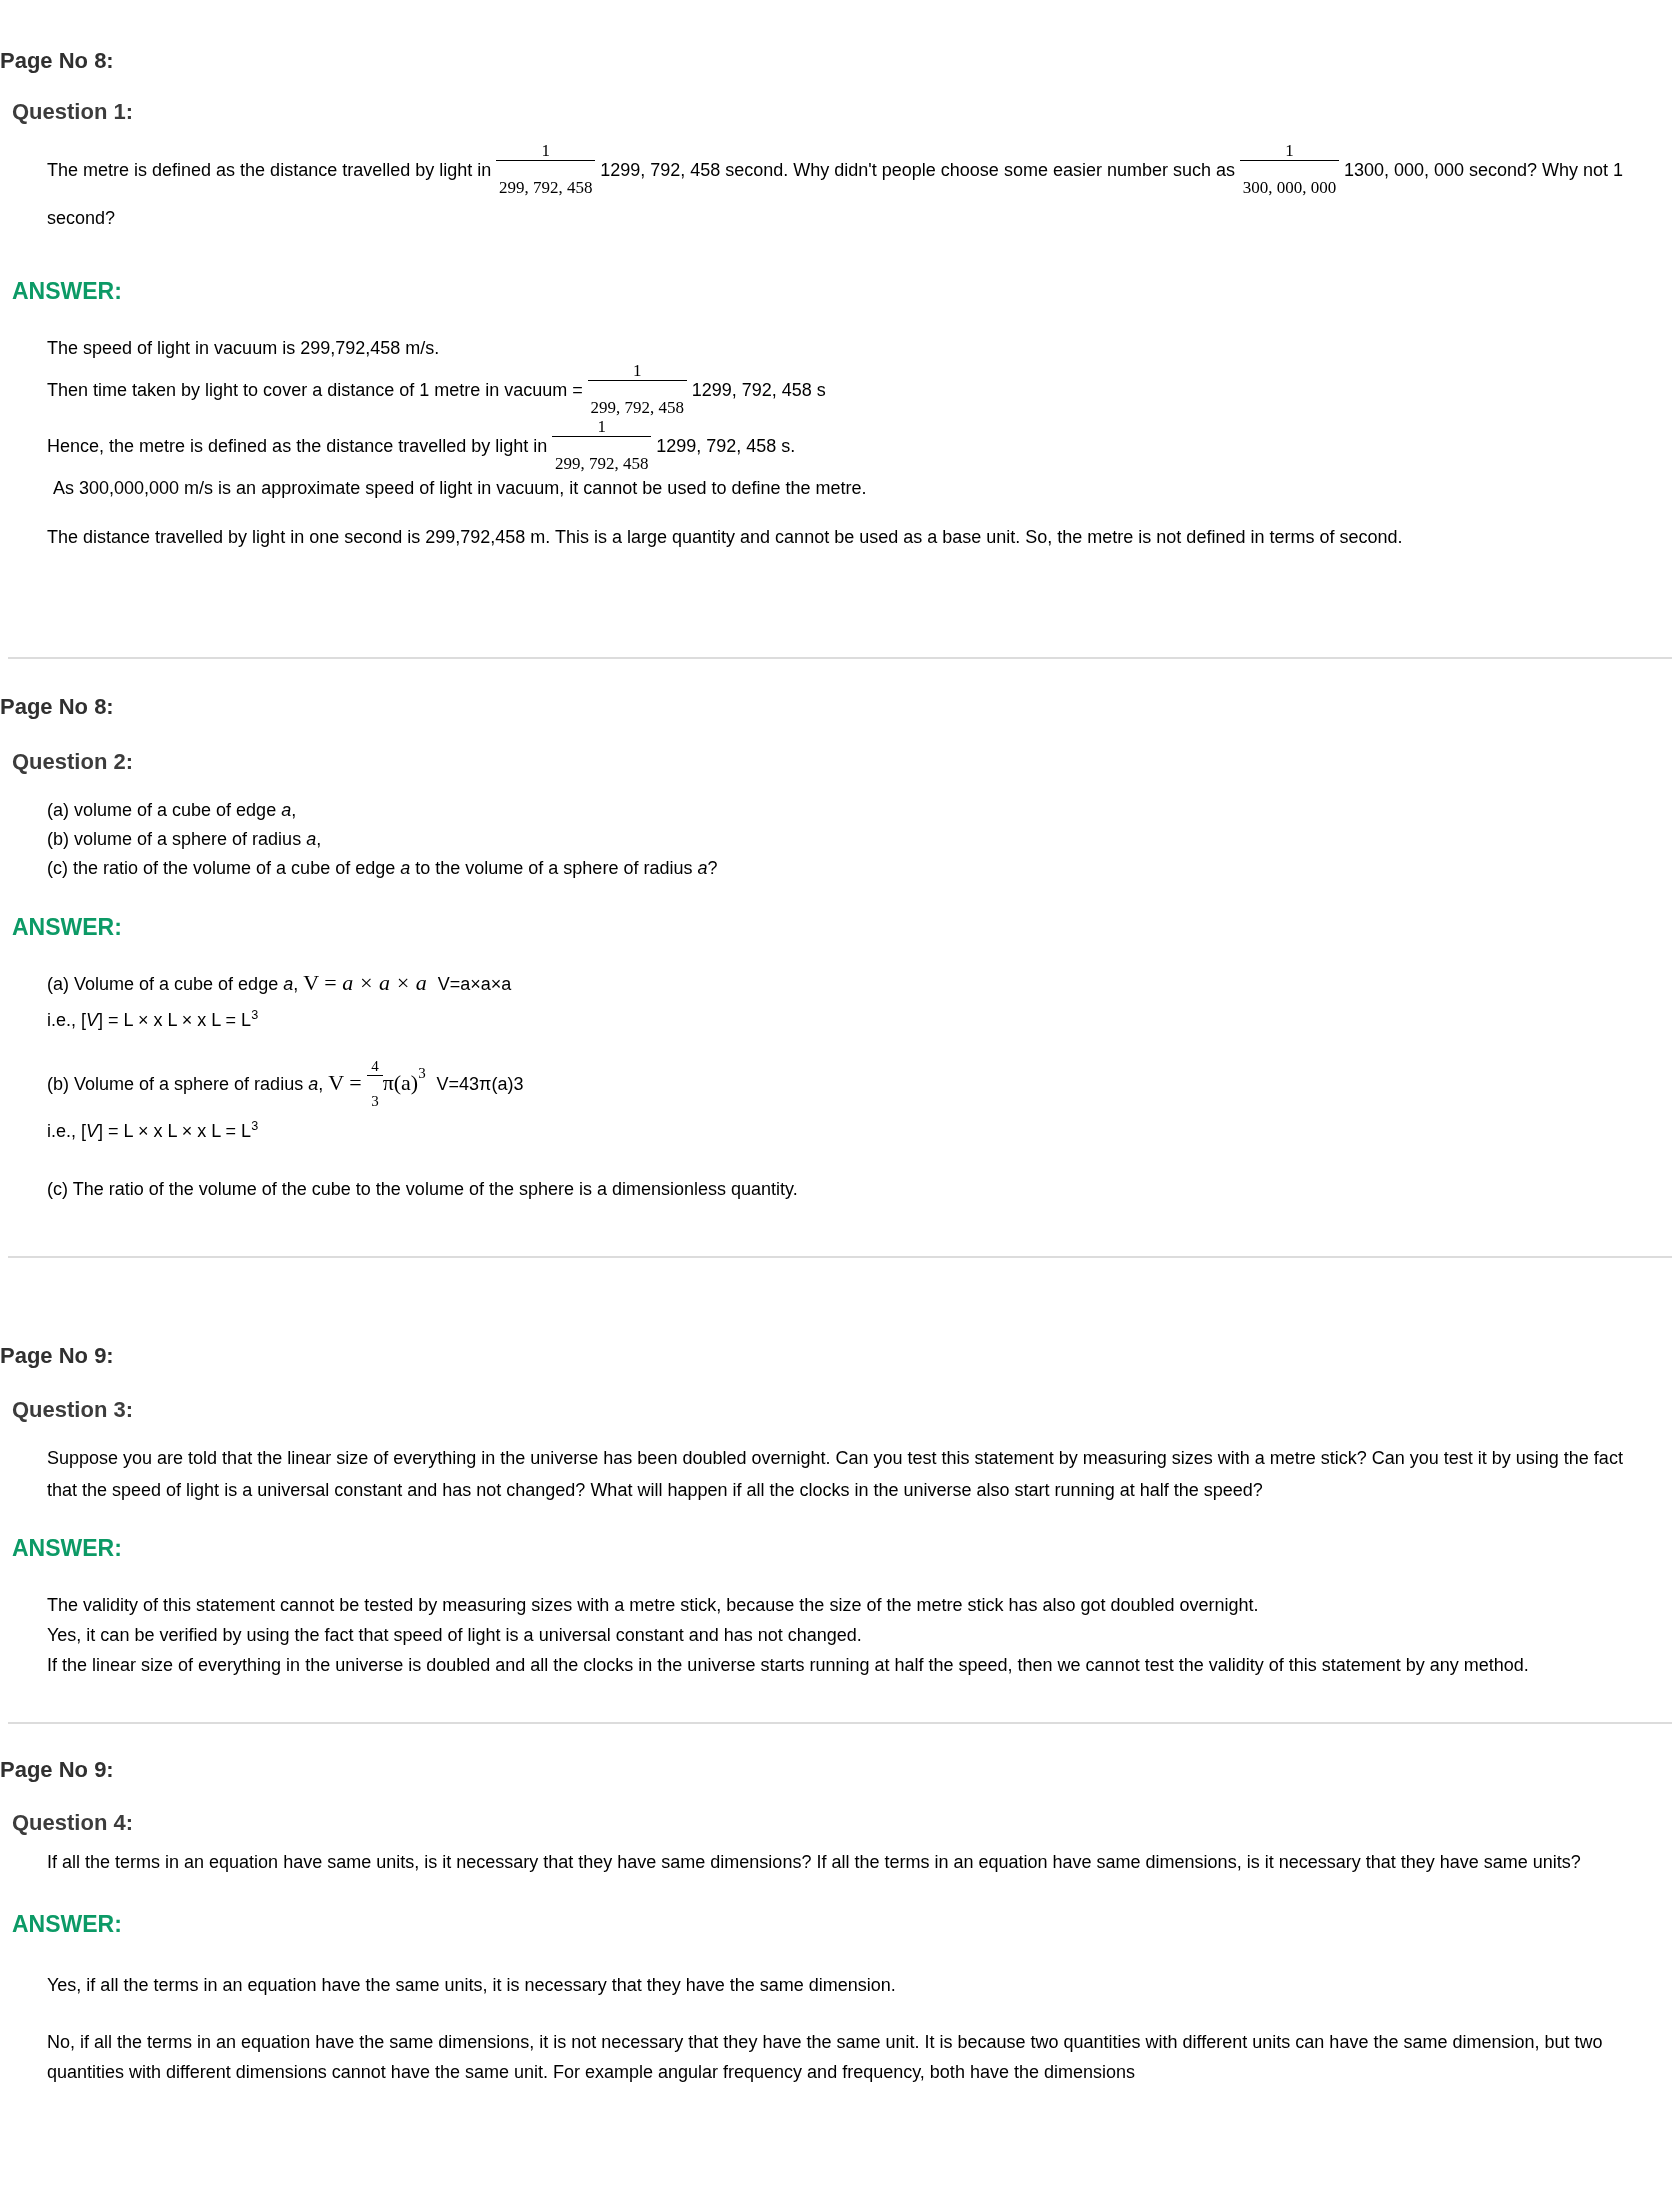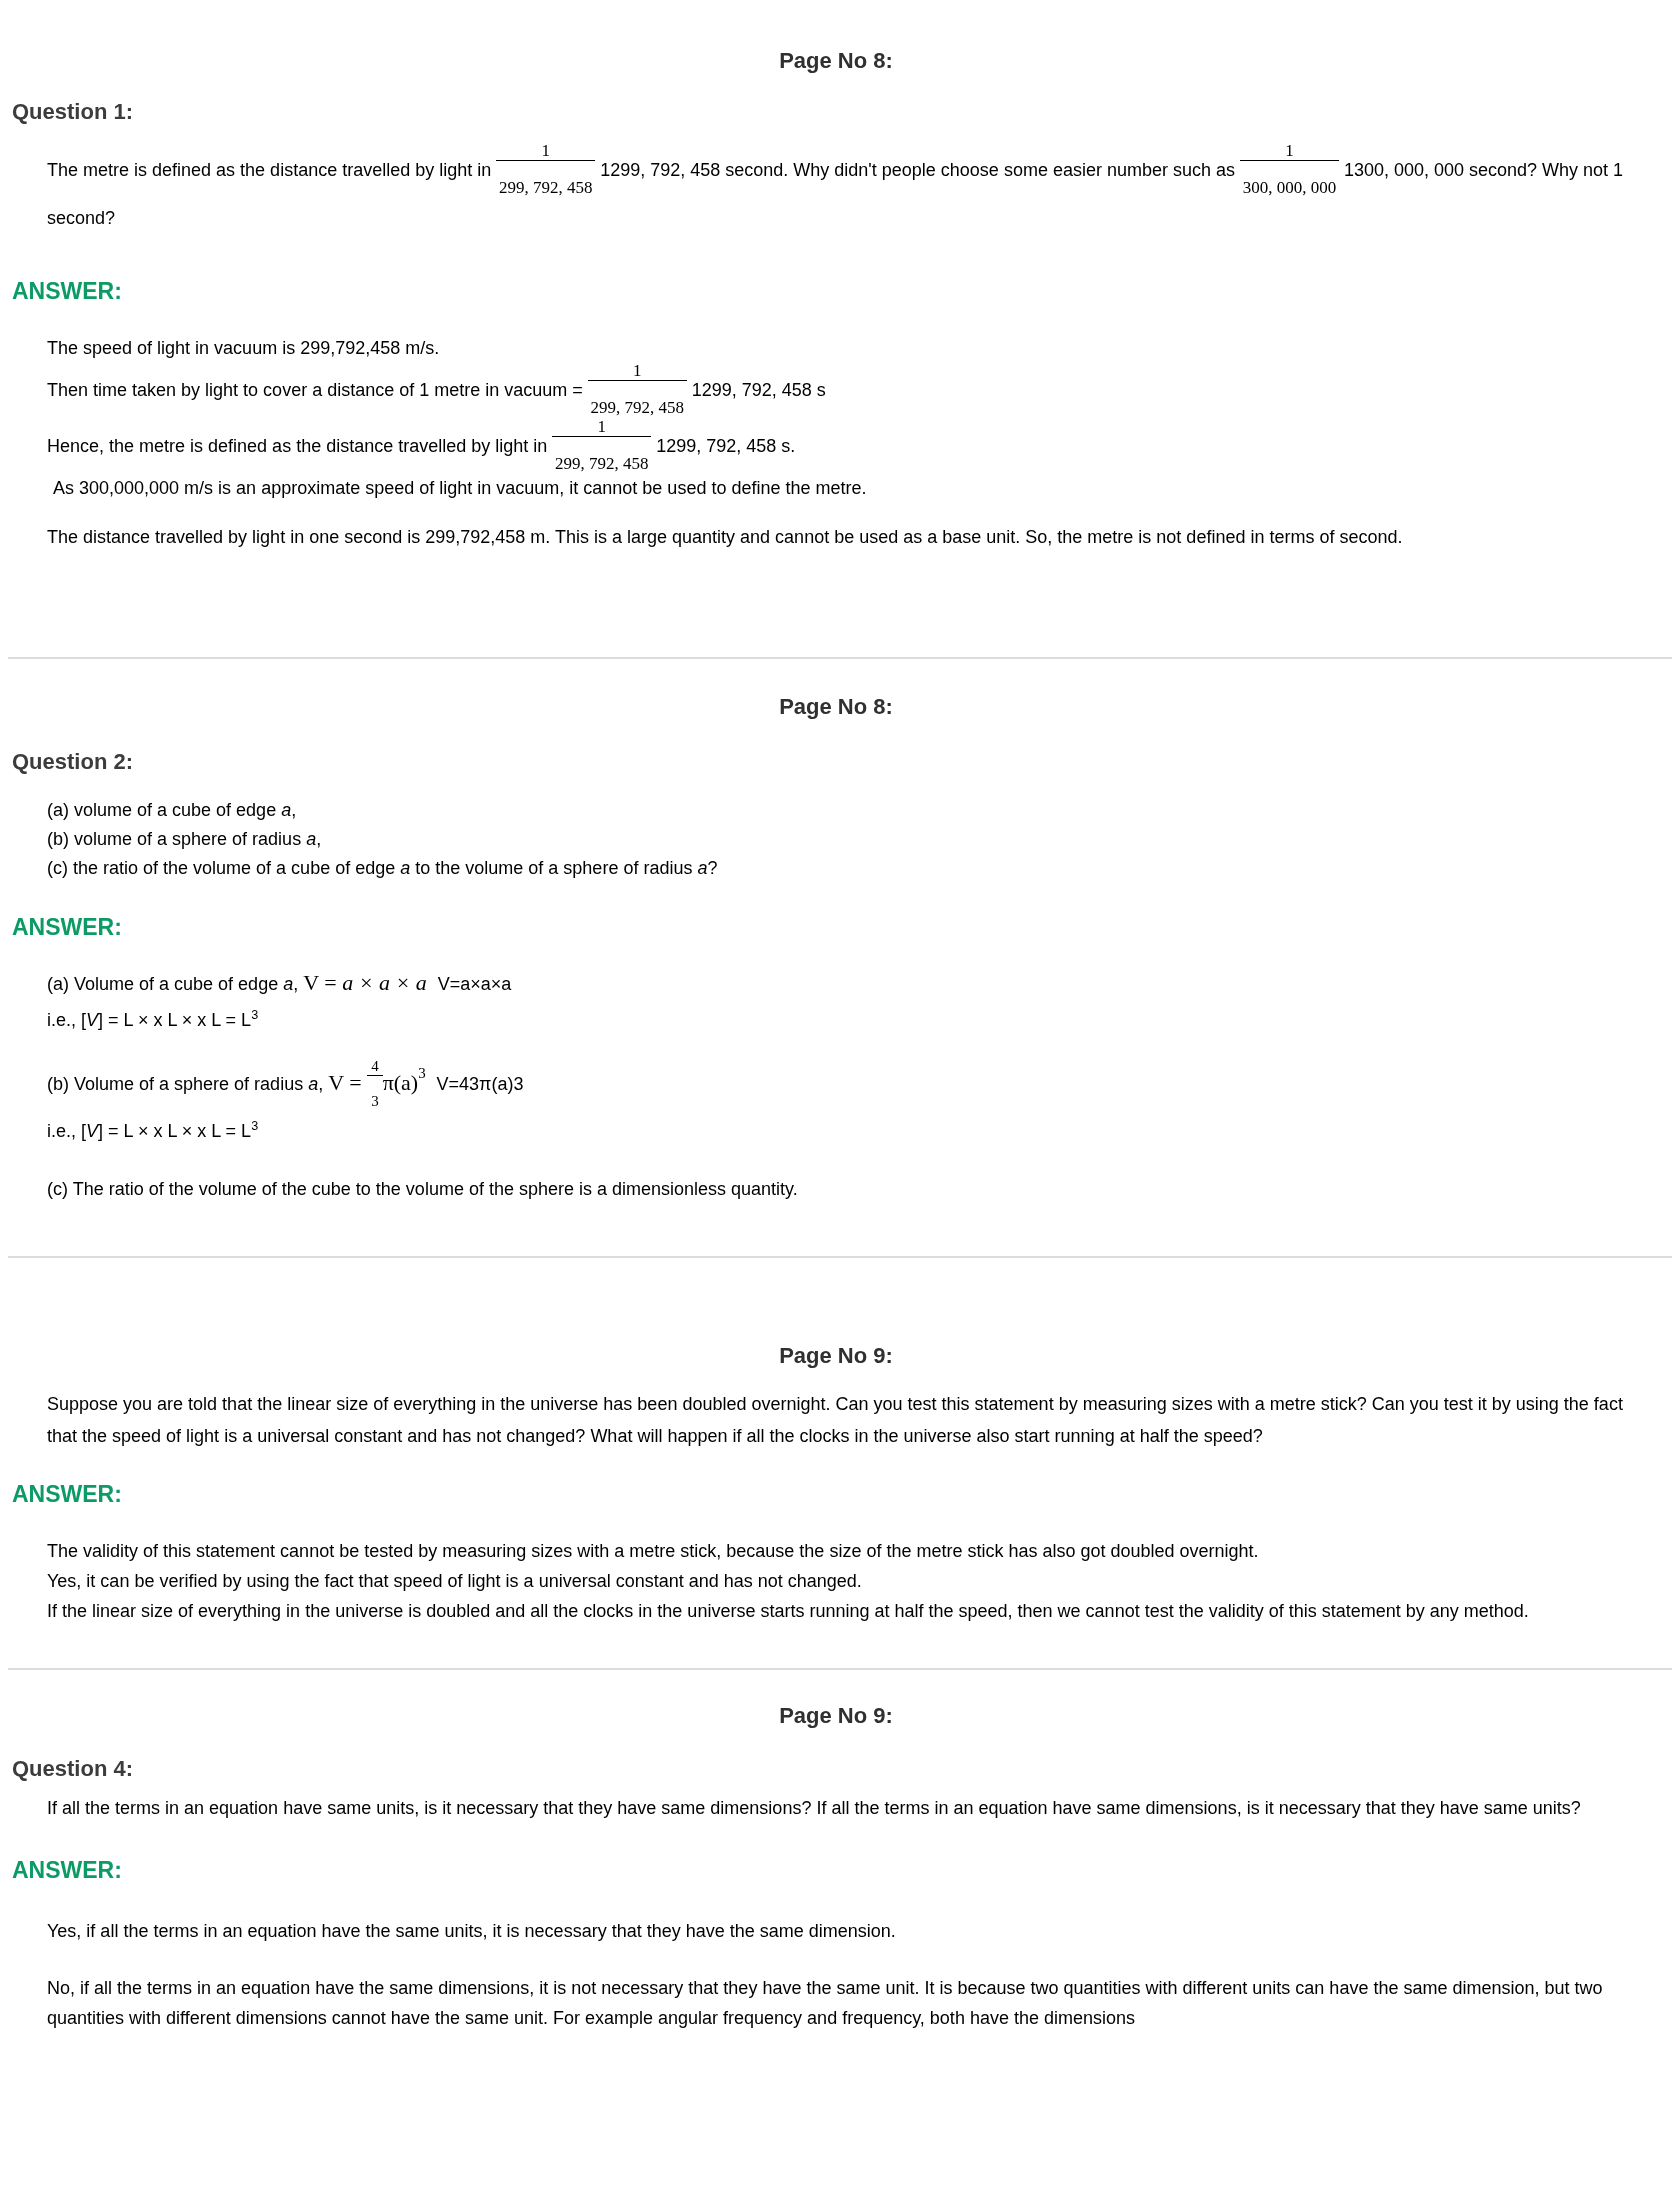--- a/index.html
+++ b/index.html
@@ -1,21 +1,21 @@
 <!DOCTYPE html>
 <html style="font-size:10.8px"><head>
 <meta charset="utf-8">
 <style>
   html,body{margin:0;padding:0;}
   body{
     width:1672px;height:2194px;overflow:hidden;background:#ffffff;
     font-family:"Liberation Sans",sans-serif;font-size:18px;color:#000;
   }
   .page-head{
-    text-align:center;font-weight:bold;font-size:22px;color:#303030;line-height:23.6px;
+    font-weight:bold;font-size:22px;color:#303030;line-height:23.6px;
   }
   .q-head{
     font-weight:bold;font-size:22px;color:#3c3c3c;line-height:24px;padding-left:12px;
   }
   .a-head{
     font-weight:bold;font-size:23px;color:#0c9a66;line-height:24px;padding-left:12px;
   }
   .indent{margin-left:47px;margin-right:40px;}
   .body-line{line-height:30px;}
   .wrap-para{line-height:30px;max-width:1589px;}
@@ -74,20 +74,21 @@
     <div style="margin-top:20px;line-height:42px;"><span>(b) Volume of a sphere of radius</span> <i>a</i><span>,</span> <span class="math"><span>V</span> <span>=</span> <span class="frac fracsm"><span class="num">4</span><span class="den">3</span></span><span>π(a)</span><sup>3</sup></span><span class="flat">V=43π(a)3</span></div>
     <div style="line-height:31px;"><span>i.e., [</span><i>V</i><span>] = L × x L × x L = L</span><sup>3</sup></div>
     <div class="body-line" style="margin-top:27px;">(c) The ratio of the volume of the cube to the volume of the sphere is a dimensionless quantity.</div>
   </div>
 </div>
 
 <hr class="divider" style="margin-top:52px;">
 
 <div>
   <div class="page-head" style="margin-top:86px;">Page No 9:</div>
+  <div class="q-head" style="margin-top:30px;">Question 3:</div>
   <div class="indent wrap-para" style="margin-top:20px;line-height:32px;">Suppose you are told that the linear size of everything in the universe has been doubled overnight. Can you test this statement by measuring sizes with a metre stick? Can you test it by using the fact that the speed of light is a universal constant and has not changed? What will happen if all the clocks in the universe also start running at half the speed?</div>
 
   <div class="a-head" style="margin-top:30px;">ANSWER:</div>
 
   <div class="indent" style="margin-top:30px;line-height:30px;">
     <div class="wrap-para">The validity of this statement cannot be tested by measuring sizes with a metre stick, because the size of the metre stick has also got doubled overnight.</div>
     <div class="wrap-para">Yes, it can be verified by using the fact that speed of light is a universal constant and has not changed.</div>
     <div class="wrap-para">If the linear size of everything in the universe is doubled and all the clocks in the universe starts running at half the speed, then we cannot test the validity of this statement by any method.</div>
   </div>
 </div>

